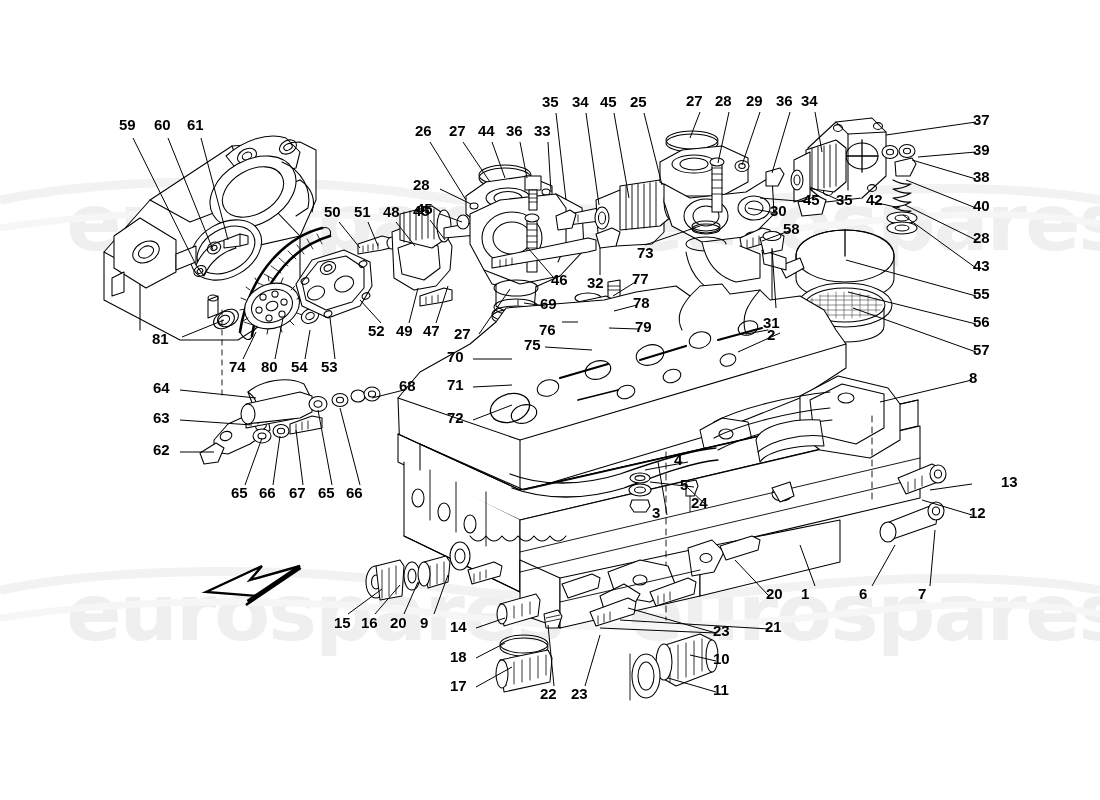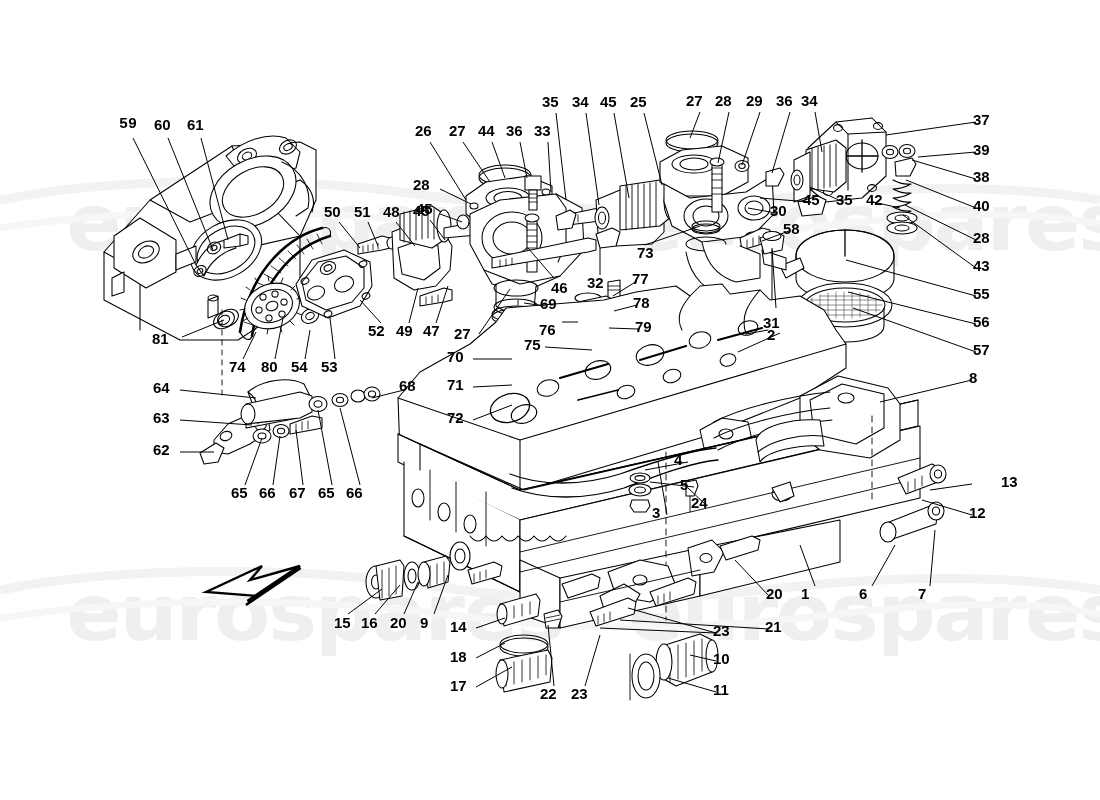--- a/index.html
+++ b/index.html
@@ -781,21 +781,21 @@
       <path d="M769 596 L735 560"></path>
       <path d="M769 629 L620 620"></path>
       <path d="M815 586 L800 545"></path>
       <path d="M872 586 L895 545"></path>
       <path d="M930 586 L935 530"></path>
       <path d="M716 661 L690 655"></path>
       <path d="M716 692 L668 678"></path>
     </svg>
 
   <div id="callout-layer">
-      <div class="lbl" style="left: 119px; top: 117px; font-family: Liberation Mono, monospace;">59</div>
+      <div class="lbl" style="left: 119px; top: 117px;">59</div>
       <div class="lbl" style="left: 154px; top: 117px;">60</div>
       <div class="lbl" style="left: 187px; top: 117px;">61</div>
       <div class="lbl" style="left: 324px; top: 204px;">50</div>
       <div class="lbl" style="left: 354px; top: 204px;">51</div>
       <div class="lbl" style="left: 383px; top: 204px; text-align: right;">48</div>
       <div class="lbl" style="left: 416px; top: 201px;">45</div>
       <div class="lbl" style="left: 152px; top: 331px;">81</div>
       <div class="lbl" style="left: 229px; top: 359px;">74</div>
       <div class="lbl" style="left: 261px; top: 359px;">80</div>
       <div class="lbl" style="left: 291px; top: 359px;">54</div>
@@ -821,21 +821,21 @@
       <div class="lbl" style="left: 572px; top: 94px;">34</div>
       <div class="lbl" style="left: 600px; top: 94px;">45</div>
       <div class="lbl" style="left: 630px; top: 94px;">25</div>
       <div class="lbl" style="left: 686px; top: 93px;">27</div>
       <div class="lbl" style="left: 715px; top: 93px;">28</div>
       <div class="lbl" style="left: 746px; top: 93px;">29</div>
       <div class="lbl" style="left: 776px; top: 93px;">36</div>
       <div class="lbl" style="left: 801px; top: 93px;">34</div>
       <div class="lbl" style="left: 413px; top: 177px;">28</div>
       <div class="lbl" style="left: 413px; top: 203px;">45</div>
-      <div class="lbl" style="left: 551px; top: 280px; text-align: center;">46</div>
+      <div class="lbl" style="left: 551px; top: 272px; text-align: center;">46</div>
       <div class="lbl" style="left: 587px; top: 275px;">32</div>
       <div class="lbl" style="left: 637px; top: 245px;">73</div>
       <div class="lbl" style="left: 632px; top: 271px;">77</div>
       <div class="lbl" style="left: 633px; top: 295px;">78</div>
       <div class="lbl" style="left: 635px; top: 319px;">79</div>
       <div class="lbl" style="left: 539px; top: 322px;">76</div>
       <div class="lbl" style="left: 524px; top: 337px;">75</div>
       <div class="lbl" style="left: 540px; top: 296px;">69</div>
       <div class="lbl" style="left: 454px; top: 326px;">27</div>
       <div class="lbl" style="left: 447px; top: 349px;">70</div>

